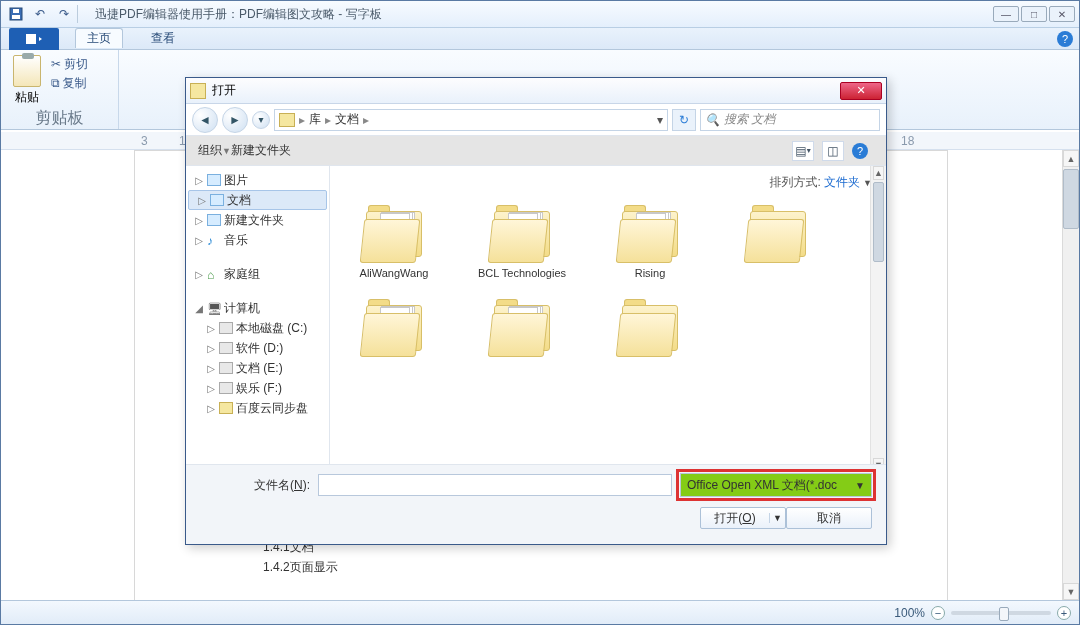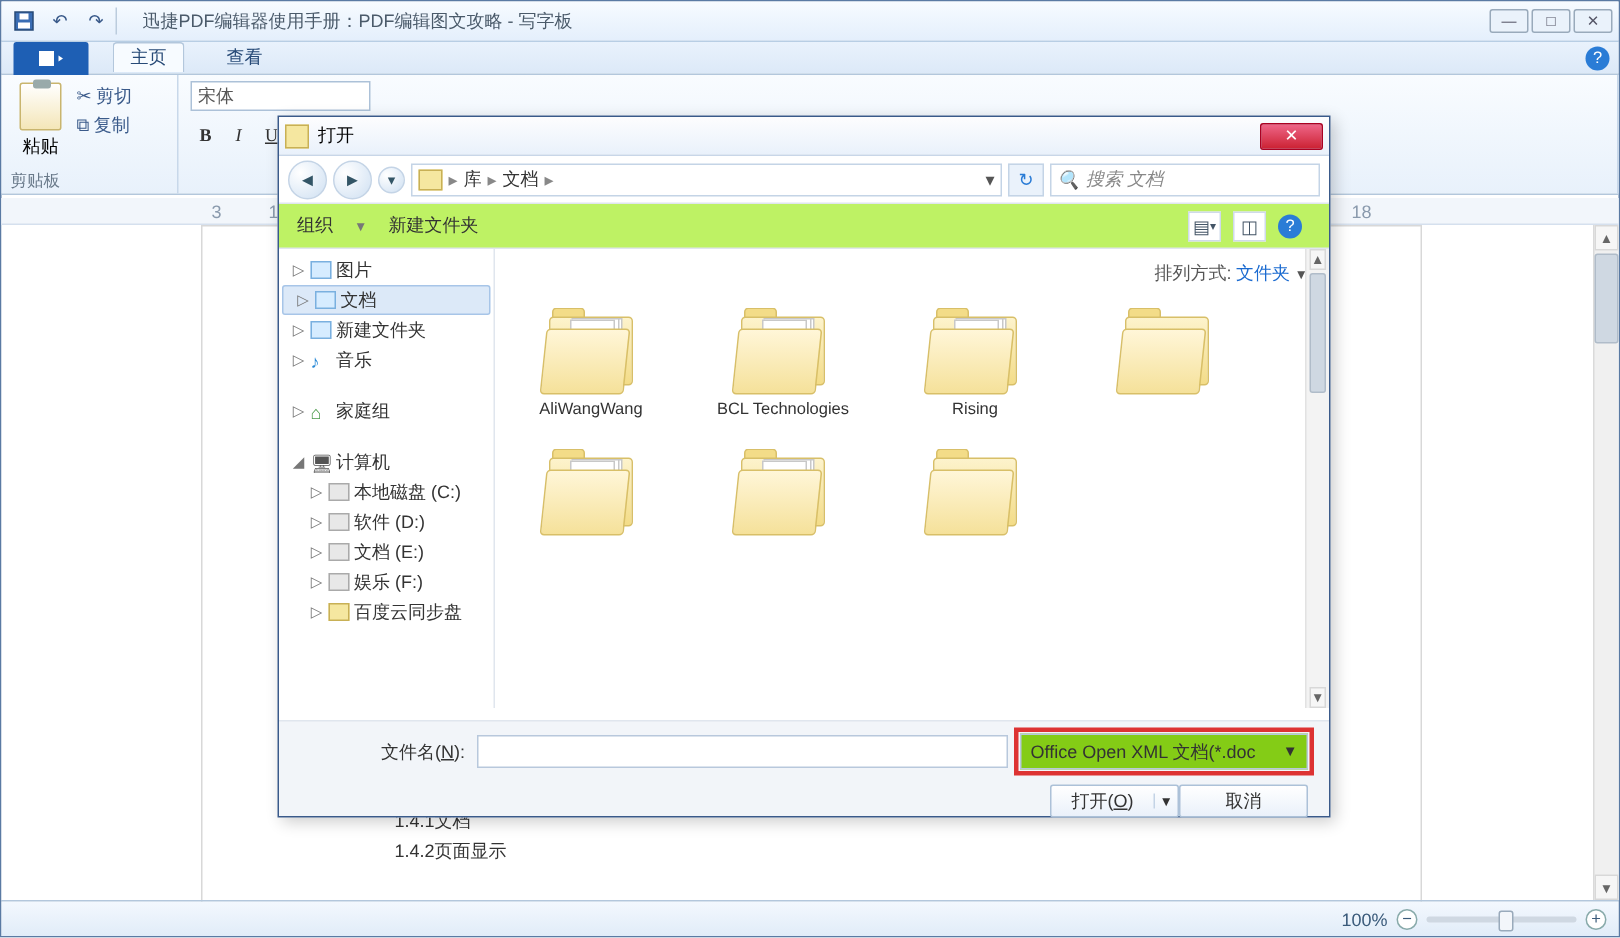--- a/index.html
+++ b/index.html
@@ -17,21 +17,21 @@
 
 .ribbon-tabs{height:22px;background:linear-gradient(#e9f2fc,#dce9f8);display:flex;align-items:flex-start;border-bottom:1px solid #b3c7dc;padding-left:8px;gap:16px}
 .rt-file{width:50px;height:22px;background:#1e5fb4;border-radius:2px 2px 0 0;display:flex;align-items:center;justify-content:center}
 .rt-file svg{color:#fff}
 .rt-tab{width:48px;height:20px;display:flex;align-items:center;justify-content:center;color:#274a77;border:1px solid transparent;border-bottom:none;border-radius:3px 3px 0 0}
 .rt-tab.active{background:#f7fbff;border-color:#b3c7dc}
 .help-q{margin-left:auto;margin-right:6px;width:16px;height:16px;border-radius:50%;background:#2a7cd6;color:#fff;display:flex;align-items:center;justify-content:center;font-size:11px;align-self:center}
 
 .ribbon{height:80px;background:linear-gradient(#f9fcff,#e8f1fb);border-bottom:1px solid #b3c7dc;display:flex}
 .rgroup{border-right:1px solid #c8d8ea;padding:3px 6px 1px;display:flex;flex-direction:column}
-.rgroup-lbl{font-size:11px;color:#6a7a8a;text-align:left;margin-top:auto;padding-top:2px}
+.rgroup-lbl{font-size:16px;color:#6a7a8a;text-align:center;margin-top:auto;padding-top:2px}
 .clip-left{display:flex;gap:4px}
 .paste-big{width:40px;display:flex;flex-direction:column;align-items:center;gap:2px;padding-top:2px}
 .paste-big .ic{width:28px;height:32px;background:linear-gradient(#fff,#f4e6b8);border:1px solid #c9b56e;border-radius:2px;position:relative}
 .paste-big .ic::before{content:"";position:absolute;top:-3px;left:8px;width:12px;height:6px;background:#9aa;border-radius:2px}
 .clip-right{display:flex;flex-direction:column;gap:1px;padding-top:2px}
 .clip-right>div{display:flex;align-items:center;gap:3px;color:#3a5a8a;height:18px}
 .font-group{flex:1;padding:4px 8px}
 .font-row{display:flex;gap:4px;align-items:center}
 .font-name{width:120px;height:20px;border:1px solid #acc1d8;background:#fff;padding:0 4px;display:flex;align-items:center;color:#555}
 .font-btns{display:flex;gap:2px;margin-top:6px}
@@ -59,21 +59,21 @@
 .dlg-close{margin-left:auto;width:42px;height:18px;background:linear-gradient(#e68,#c23);border:1px solid #a02;border-radius:2px;color:#fff;display:flex;align-items:center;justify-content:center;font-size:11px}
 .dlg-nav{height:32px;display:flex;align-items:center;padding:0 6px;gap:4px;border-bottom:1px solid #e0e6ee}
 .navbtn{width:26px;height:26px;border:1px solid #c4d4e6;border-radius:50%;background:radial-gradient(circle at 30% 30%,#fff,#cfe0f2);display:flex;align-items:center;justify-content:center;color:#356}
 .navbtn.sm{width:18px;height:18px;font-size:10px}
 .crumb{flex:1;height:22px;border:1px solid #c4d4e6;background:#fff;display:flex;align-items:center;padding:0 4px;gap:4px;color:#333}
 .crumb .fic{width:16px;height:14px;background:#f5e7a0;border:1px solid #c8b055}
 .crumb .sep{color:#888}
 .refresh{width:24px;height:22px;border:1px solid #c4d4e6;background:#eaf2fb;display:flex;align-items:center;justify-content:center;color:#2a7cd6}
 .search{width:180px;height:22px;border:1px solid #c4d4e6;background:#fff;display:flex;align-items:center;padding:0 4px;gap:4px;color:#888;font-style:italic}
 
-.dlg-toolbar{height:30px;display:flex;align-items:center;padding:0 12px;gap:14px;background:#bef264;border-bottom:1px solid #e0e6ee;color:#333}
+.dlg-toolbar{height:30px;display:flex;align-items:center;padding:0 12px;background:#e5e5e5;border-bottom:1px solid #e0e6ee;color:#333}
 .dlg-toolbar .right{margin-left:auto;display:flex;gap:8px;align-items:center}
 .tbtn{width:22px;height:20px;border:1px solid #cfdaea;background:#fff;display:flex;align-items:center;justify-content:center;color:#456}
 
 .dlg-body{position:absolute;top:88px;left:0;right:0;bottom:72px;display:flex}
 .tree{width:144px;border-right:1px solid #e0e6ee;overflow:hidden;padding:4px 0}
 .tree-item{display:flex;align-items:center;gap:3px;height:20px;padding-left:8px;color:#333;white-space:nowrap}
 .tree-item .exp{width:10px;text-align:center;color:#777;font-size:10px}
 .tree-item.sel{background:#dce9f8;border:1px solid #a7c5e8;border-radius:2px;margin:0 2px}
 .tic{width:14px;height:12px;display:inline-block}
 .tic.folder{background:#f5e7a0;border:1px solid #c8b055}
@@ -95,21 +95,21 @@
 .fic-big{width:72px;height:58px;position:relative}
 .fic-big .back{position:absolute;left:8px;top:6px;width:56px;height:46px;background:linear-gradient(#fdf3cc,#f3dc88);border:1px solid #d8bf68;border-radius:3px}
 .fic-big .tab{position:absolute;left:10px;top:0;width:22px;height:10px;background:#f3dc88;border:1px solid #d8bf68;border-bottom:none;border-radius:3px 3px 0 0}
 .fic-big .front{position:absolute;left:4px;top:14px;width:56px;height:44px;background:linear-gradient(#fff6d8,#f5e19a);border:1px solid #d8bf68;border-radius:3px;transform:skewX(-6deg)}
 .fic-big .docs{position:absolute;left:22px;top:8px;width:30px;height:40px;background:#fff;border:1px solid #c8c8c8;box-shadow:2px 0 #fff,2px 0 0 1px #c8c8c8,4px 0 #fff,4px 0 0 1px #c8c8c8}
 .fname{text-align:center;color:#333;font-size:11px;line-height:14px}
 .files-scroll{position:absolute;right:0;top:0;width:16px;bottom:0;background:#f3f3f3;border-left:1px solid #e2e2e2}
 .files-scroll .thumb{position:absolute;top:16px;left:2px;right:2px;height:80px;background:#cfd8e2;border:1px solid #b0bcc9;border-radius:2px}
 .files-scroll .arrow{position:absolute;left:2px;right:2px;height:14px;background:#f6f6f6;border:1px solid #d8d8d8;display:flex;align-items:center;justify-content:center;color:#666;font-size:9px}
 
-.dlg-bottom{position:absolute;left:0;right:0;bottom:0;height:64px;background:#f2f5f9;border-top:1px solid #e0e6ee;padding:8px 14px}
+.dlg-bottom{position:absolute;left:0;right:0;bottom:0;height:80px;background:#f2f5f9;border-top:1px solid #e0e6ee;padding:8px 14px}
 .row1{display:flex;align-items:center;gap:8px}
 .fnlabel{width:110px;text-align:right;color:#333}
 .fnlabel u{text-decoration:underline}
 .fninput{flex:1;height:22px;border:1px solid #b8c8dc;background:#fff}
 .typecombo{width:192px;height:24px;border:1px solid #b8c8dc;background:#84cc16;display:flex;align-items:center;padding:0 6px;color:#333;font-size:11px;position:relative;outline:3px solid #d33;outline-offset:1px}
 .typecombo .dd{margin-left:auto;color:#333;font-size:10px}
 .row2{display:flex;justify-content:flex-end;gap:0;margin-top:10px}
 .dbtn{width:86px;height:22px;border:1px solid #acc1d8;background:linear-gradient(#fff,#eaf1fa);border-radius:2px;display:flex;align-items:center;justify-content:center;color:#333}
 .dbtn u{text-decoration:underline}
 .dbtn.split{width:86px;display:flex}
@@ -165,30 +165,20 @@
               <span>剪切</span>
             </div>
           <div>
               <span>⧉</span>
               <span>复制</span>
             </div>
         </div>
       </div>
       <div class="rgroup-lbl">剪贴板</div>
     </div>
-    <div class="rgroup font-group">
-      <div class="font-row">
-        <div class="font-name">宋体</div>
-      </div>
-      <div class="font-btns">
-        <div class="fbtn" style="font-weight:bold">B</div>
-        <div class="fbtn" style="font-style:italic">I</div>
-        <div class="fbtn" style="text-decoration:underline">U</div>
-      </div>
-    </div>
   </div>
 
   <div class="doc-area">
     <div class="ruler">
       <span style="left:140px">3</span>
       <span style="left:178px">1</span>
       <span style="left:216px">2</span>
       <span style="left:254px">1</span>
       <span style="left:292px">2</span>
       <span style="left:900px">18</span>

